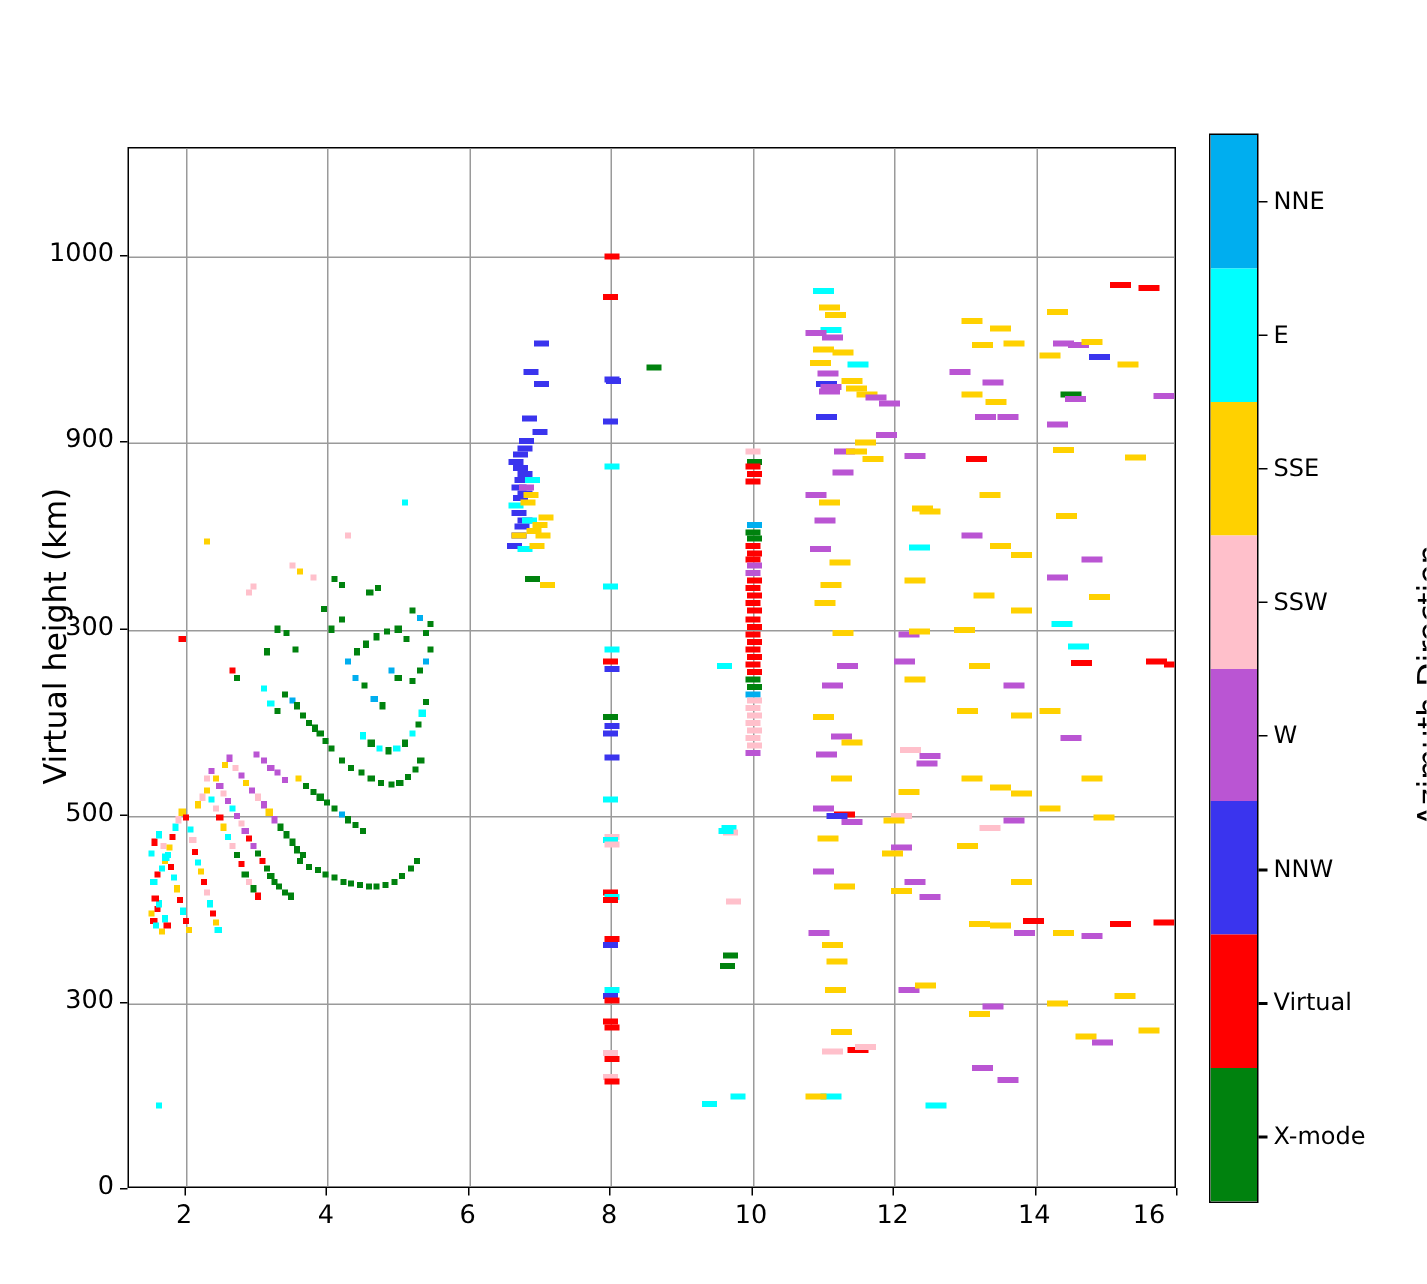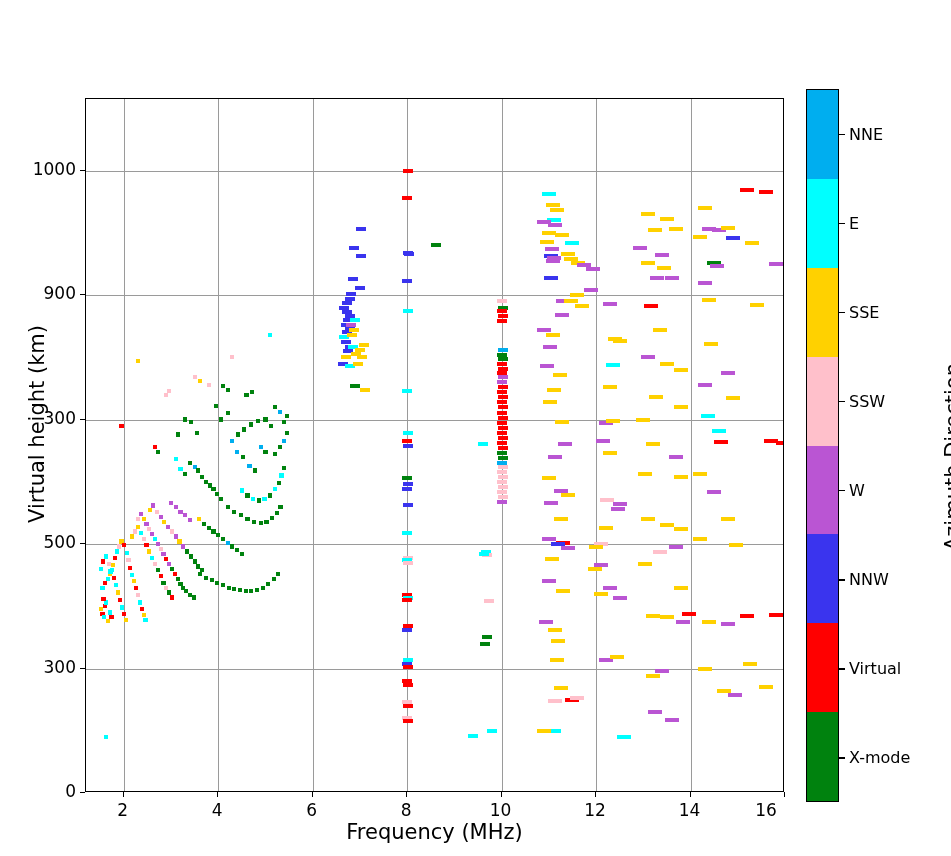--- a/index.html
+++ b/index.html
@@ -565,21 +565,20 @@
       <div class="tick y" style="top: 543.031px;"></div>
       <div class="ylab" style="top: 532.031px;">500</div>
       <div class="tick y" style="top: 418.547px;"></div>
       <div class="ylab" style="top: 407.547px;">300</div>
       <div class="tick y" style="top: 294.063px;"></div>
       <div class="ylab" style="top: 283.063px;">900</div>
       <div class="tick y" style="top: 169.578px;"></div>
       <div class="ylab" style="top: 158.578px;">1000</div>
     </div>
 
-  <div id="xtitle">Frequency (MHz)</div>
   <div id="ytitle">Virtual height (km)</div>
 
   <div id="cbar">
       <div class="cseg" style="height: 12.5%; background: rgb(0, 174, 239);"></div>
       <div class="cseg" style="height: 12.5%; background: rgb(0, 255, 255);"></div>
       <div class="cseg" style="height: 12.5%; background: rgb(255, 209, 0);"></div>
       <div class="cseg" style="height: 12.5%; background: rgb(255, 192, 203);"></div>
       <div class="cseg" style="height: 12.5%; background: rgb(186, 85, 211);"></div>
       <div class="cseg" style="height: 12.5%; background: rgb(58, 52, 238);"></div>
       <div class="cseg" style="height: 12.5%; background: rgb(255, 0, 0);"></div>

